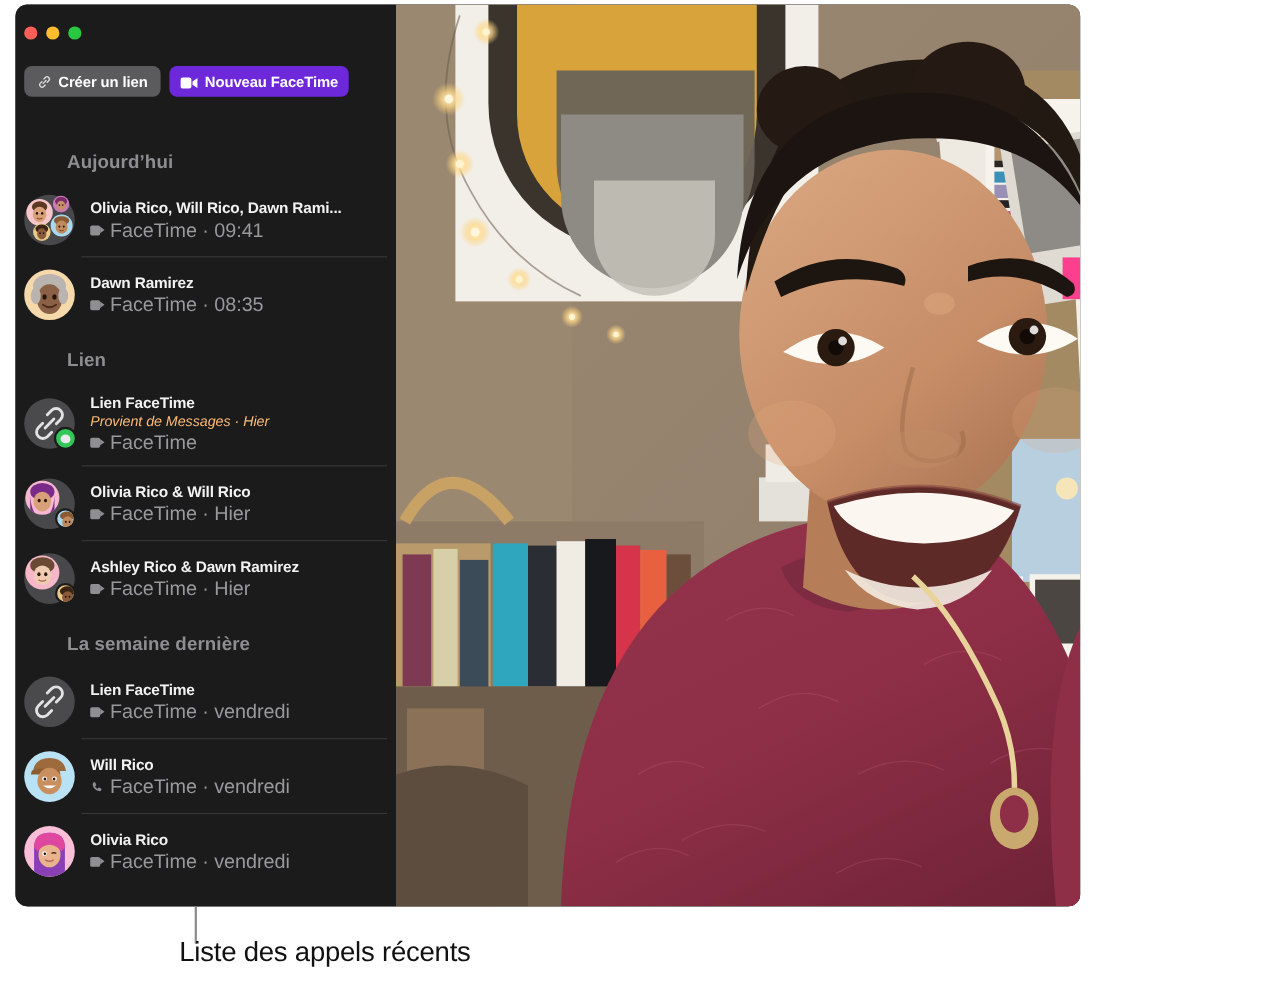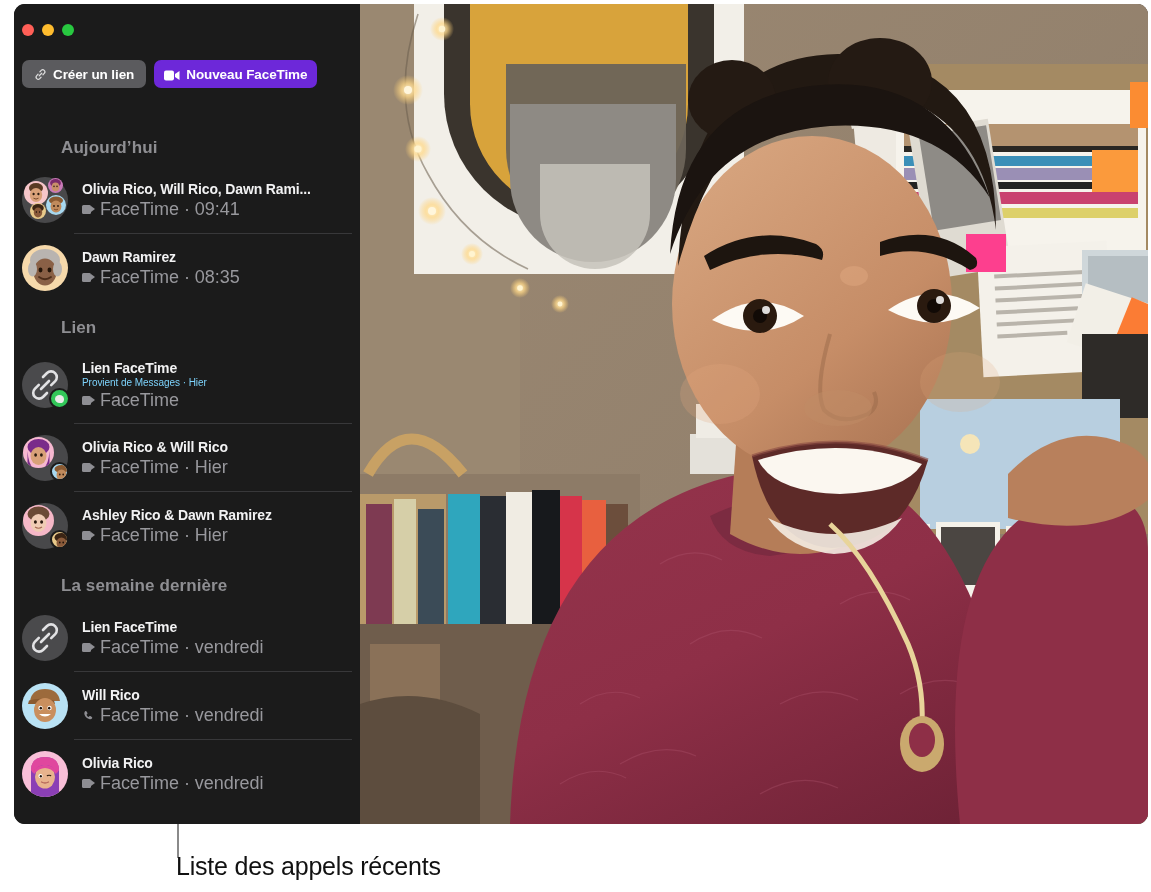--- a/index.html
+++ b/index.html
@@ -1,18 +1,18 @@
 <!DOCTYPE html>
 <html><head>
 <meta charset="utf-8">
 <style>
   html,body{margin:0;padding:0;background:#ffffff;}
   body{width:1151px;height:892px;font-family:"Liberation Sans",sans-serif;-webkit-font-smoothing:antialiased;overflow:hidden;position:relative;}
 
-  .window{position:absolute;left:14px;top:4px;width:1134px;height:820px;border-radius:11px;overflow:hidden;background:#1a1a1a;display:flex;}
+  .window{position:absolute;left:14px;top:4px;width:968px;height:820px;border-radius:11px;overflow:hidden;background:#1a1a1a;display:flex;}
 
   
   .sidebar{width:346px;height:100%;background:#1b1b1b;position:relative;flex:0 0 346px;}
 
   .traffic{position:absolute;left:8px;top:20px;display:flex;gap:8px;}
   .dot{width:12px;height:12px;border-radius:50%;}
   .dot.red{background:#ff5f57;}
   .dot.yellow{background:#febc2e;}
   .dot.green{background:#28c840;}
 
@@ -32,32 +32,32 @@
   .row{display:flex;align-items:center;height:68px;padding-left:8px;padding-right:8px;position:relative;box-sizing:border-box;}
   .row.tall{height:78px;}
   .row .sep{position:absolute;left:60px;right:8px;bottom:0;height:1px;background:#38383a;}
 
   .avatar{width:46px;height:46px;border-radius:50%;flex:0 0 46px;position:relative;margin-right:14px;background:#48484a;overflow:visible;}
   .avatar .face{position:absolute;border-radius:50%;overflow:hidden;}
 
   .row-text{display:flex;flex-direction:column;justify-content:center;min-width:0;flex:1;}
   .row-title{font-size:14px;font-weight:700;color:#f2f2f3;white-space:nowrap;overflow:hidden;text-overflow:clip;letter-spacing:-0.15px;}
   .row-sub{font-size:18px;color:#98989d;display:flex;align-items:center;gap:5px;margin-top:2px;letter-spacing:-0.05px;}
-  .row-sub2{font-size:10px;color:#7dd3fc;margin-top:1px;letter-spacing:-0.05px;}
+  .row-sub2{font-size:13px;color:#fdba74;margin-top:1px;letter-spacing:-0.05px;font-style:italic;}
 
   .mini-cam{display:inline-block;width:13px;height:9px;position:relative;flex:0 0 13px;}
   .mini-cam .body{position:absolute;left:0;top:0;width:9px;height:9px;background:#8e8e93;border-radius:1.5px;}
   .mini-cam .lens{position:absolute;left:9px;top:1.5px;width:0;height:0;border-top:3px solid transparent;border-bottom:3px solid transparent;border-left:4px solid #8e8e93;}
   .mini-phone{display:inline-block;width:13px;height:11px;position:relative;flex:0 0 13px;color:#8e8e93;font-size:12px;line-height:11px;}
 
   
   .video{flex:1;position:relative;overflow:hidden;background:#8c7a66;}
 
   .callout{position:absolute;left:177px;top:824px;width:2px;height:34px;background:#8a8a8a;}
-  .caption{position:absolute;left:176px;top:852px;font-size:25px;color:#111;font-family:"Liberation Sans",sans-serif;letter-spacing:-0.2px;}
+  .caption{position:absolute;left:163px;top:852px;font-size:25px;color:#111;font-family:"Liberation Sans",sans-serif;letter-spacing:-0.2px;}
 </style>
 </head>
 <body>
 
 <div class="window">
 
   <div class="sidebar">
 
     <div class="traffic">
       <div class="dot red"></div>

